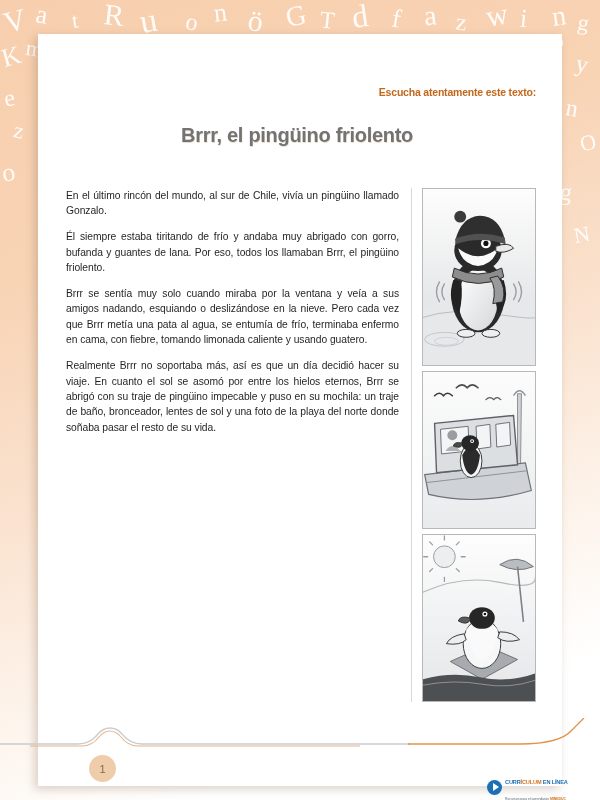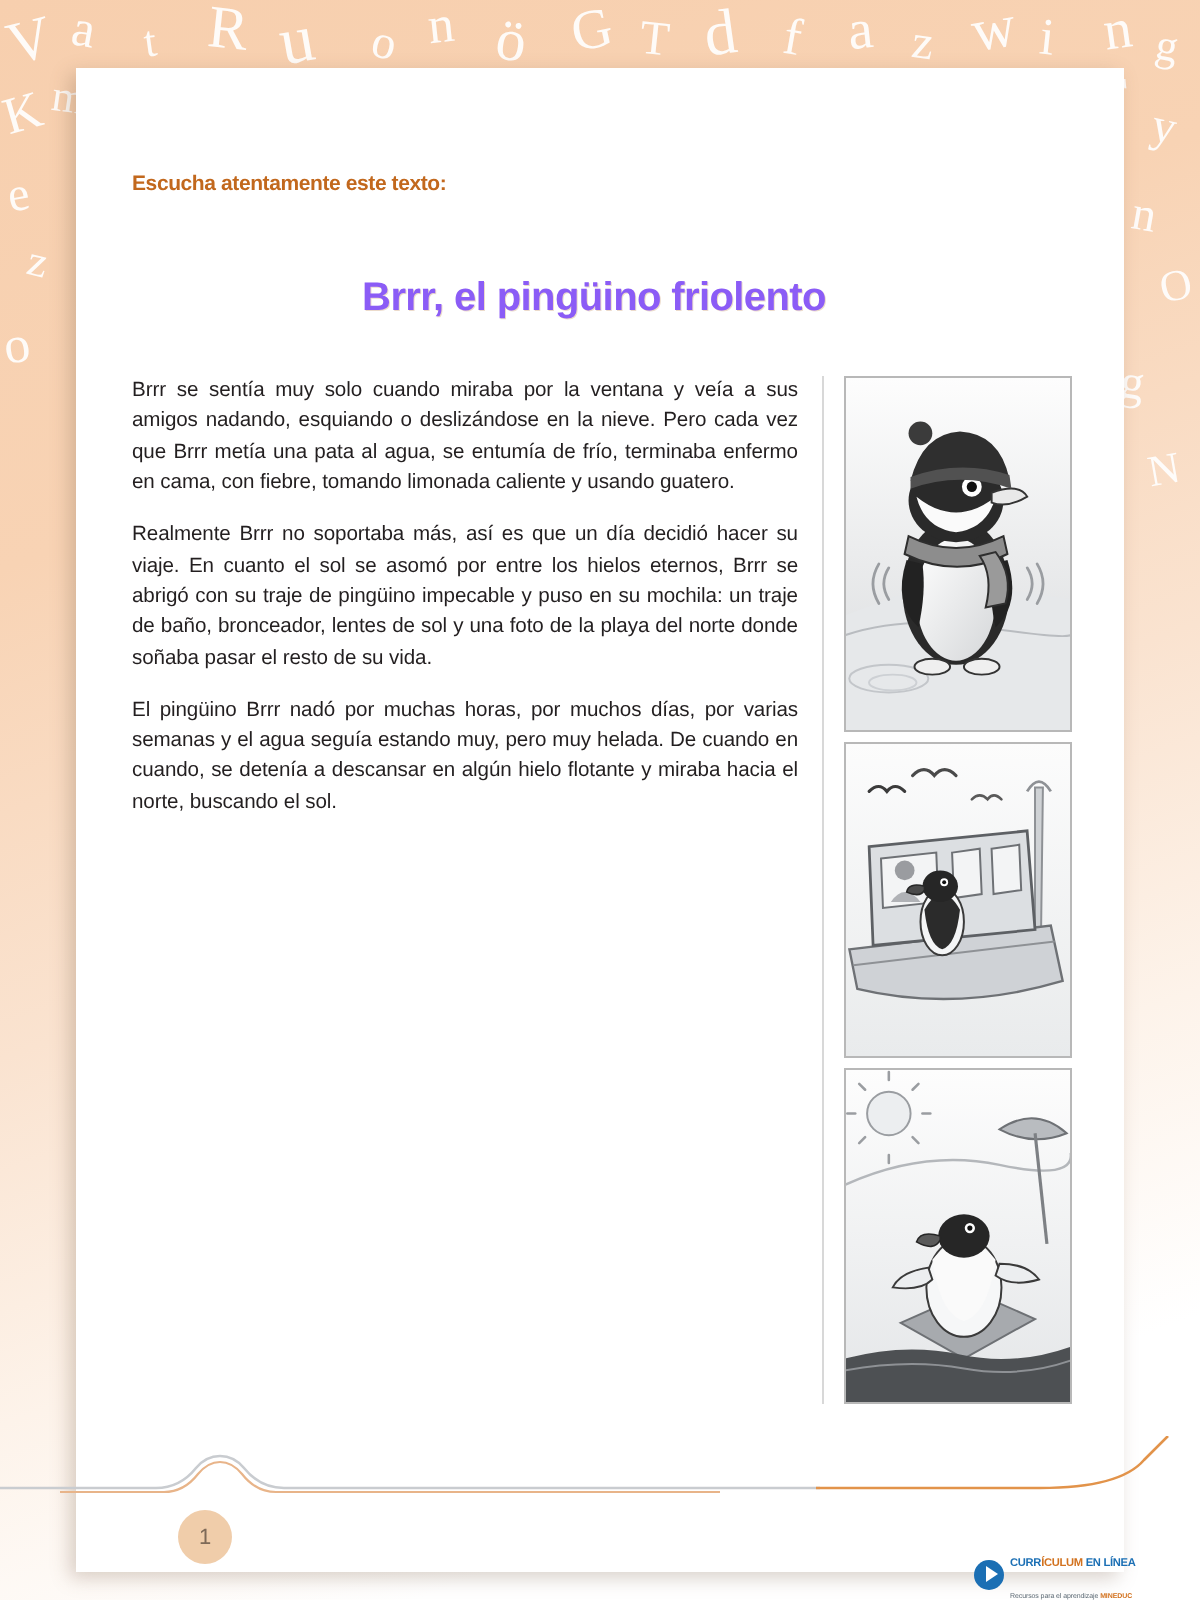--- a/index.html
+++ b/index.html
@@ -51,25 +51,26 @@
     left: 66px;
     top: 86px;
     width: 470px;
   }
 
   .prompt-line {
     color: #c2681d;
     font-size: 10.5px;
     font-weight: bold;
     letter-spacing: -0.2px;
-    margin-bottom: 40px;
+    margin-bottom: 26px;
+    text-align: right;
   }
 
   .doc-title {
-    color: #8b5cf6;
+    color: #737373;
     font-size: 20px;
     font-weight: bold;
     text-align: center;
     letter-spacing: -0.3px;
     padding-right: 8px;
     text-shadow: 0.5px 0.5px 0 rgba(170,90,20,.22);
   }
 
   
   .body-area {
@@ -233,23 +234,24 @@
 
 <div class="page-sheet"></div>
 
 <div class="content">
   <div class="prompt-line">Escucha atentamente este texto:</div>
   <div class="doc-title">Brrr, el pingüino friolento</div>
 </div>
 
 <div class="body-area">
   <div class="text-col">
+    <p>En el último rincón del mundo, al sur de Chile, vivía un pingüino llamado Gonzalo.</p>
+    <p>Él siempre estaba tiritando de frío y andaba muy abrigado con gorro, bufanda y guantes de lana. Por eso, todos los llamaban Brrr, el pingüino friolento.</p>
     <p>Brrr se sentía muy solo cuando miraba por la ventana y veía a sus amigos nadando, esquiando o deslizándose en la nieve. Pero cada vez que Brrr metía una pata al agua, se entumía de frío, terminaba enfermo en cama, con fiebre, tomando limonada caliente y usando guatero.</p>
     <p>Realmente Brrr no soportaba más, así es que un día decidió hacer su viaje. En cuanto el sol se asomó por entre los hielos eternos, Brrr se abrigó con su traje de pingüino impecable y puso en su mochila: un traje de baño, bronceador, lentes de sol y una foto de la playa del norte donde soñaba pasar el resto de su vida.</p>
-    <p>El pingüino Brrr nadó por muchas horas, por muchos días, por varias semanas y el agua seguía estando muy, pero muy helada. De cuando en cuando, se detenía a descansar en algún hielo flotante y miraba hacia el norte, buscando el sol.</p>
   </div>
 
   <div class="divider"></div>
 
   <div class="img-col">
 
     <div class="illus illus-1">
       <svg viewBox="0 0 114 178" preserveAspectRatio="xMidYMid slice">
         <defs>
           <linearGradient id="ice1" x1="0" y1="0" x2="0" y2="1">

